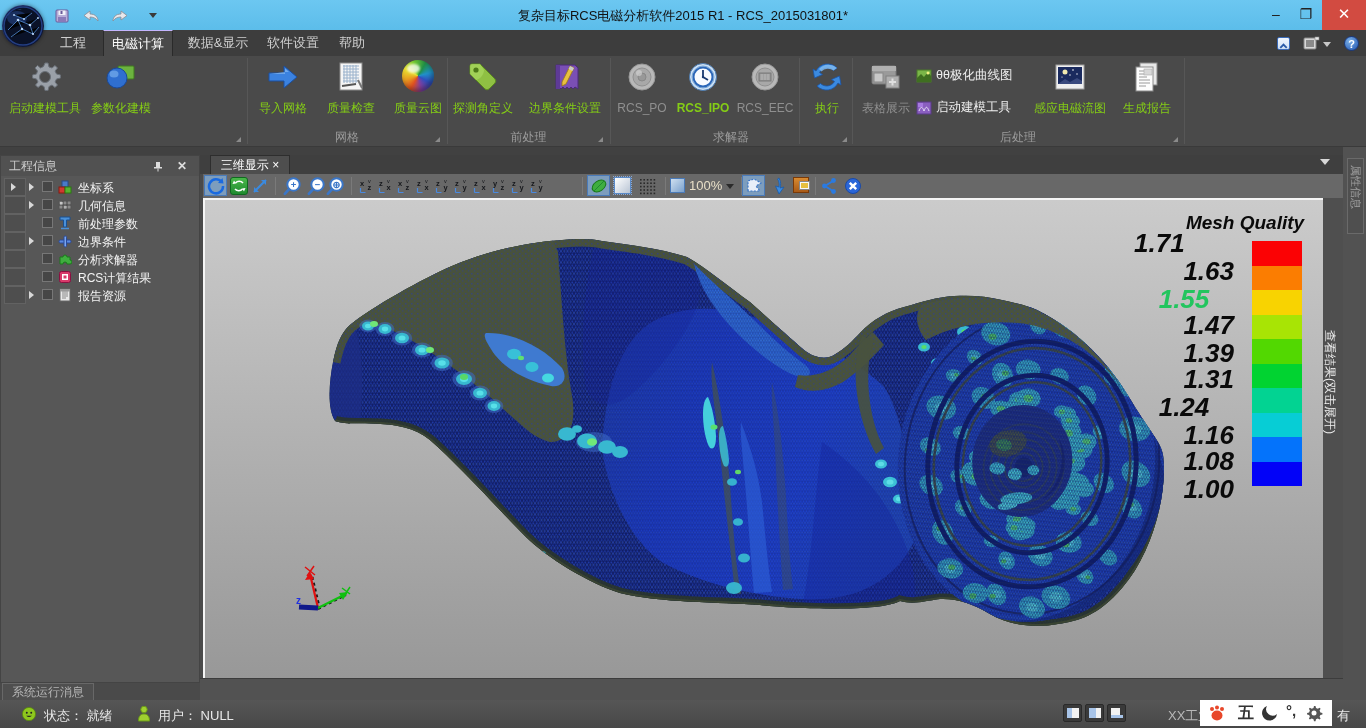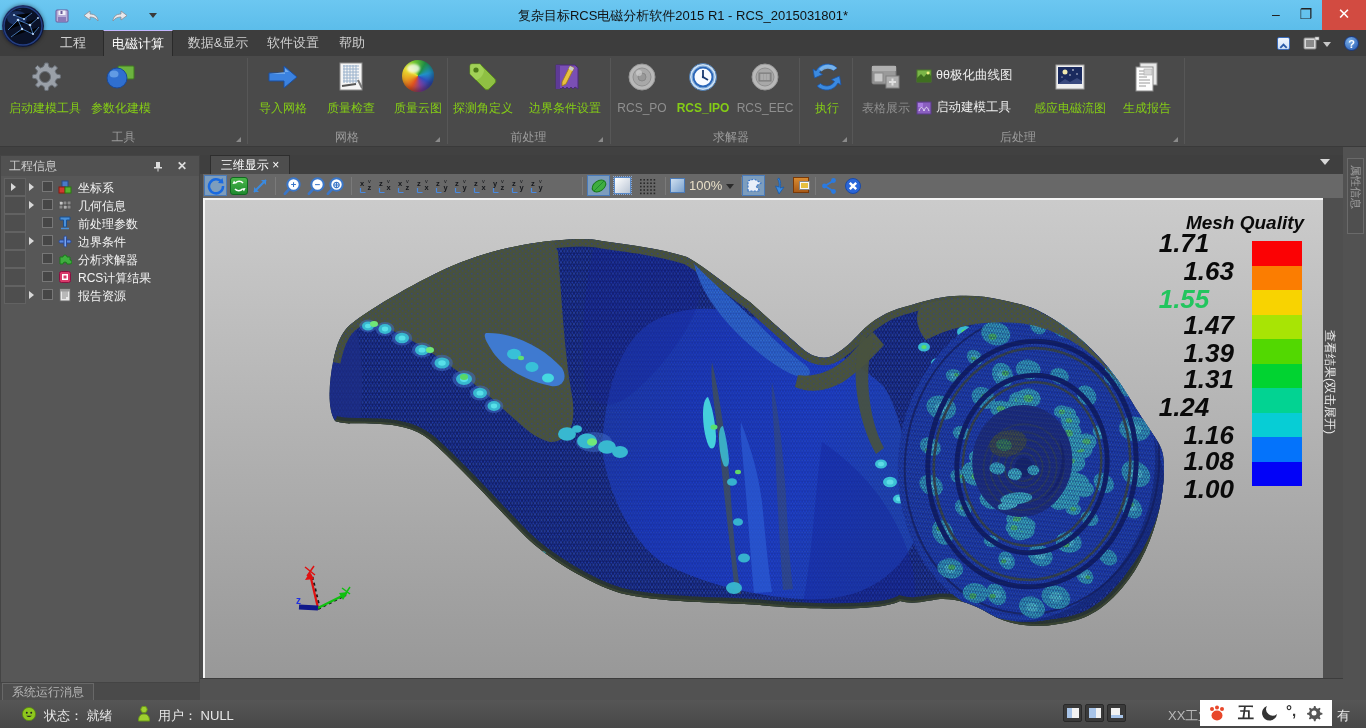--- a/index.html
+++ b/index.html
@@ -99,21 +99,20 @@
 <div style="position:absolute;left:1323px;top:12px;width:0;height:0;border-left:4px solid transparent;border-right:4px solid transparent;border-top:5px solid #c8c8c8"></div>
 <div style="position:absolute;left:1344px;top:6px;width:15px;height:15px;border-radius:50%;background:radial-gradient(circle at 35% 30%,#7ab0e8,#2255b0);border:1px solid #1a3a80;color:#fff;font-size:11px;font-weight:bold;text-align:center;line-height:15px">?</div>
 </div>
 <div id="ribbon">
  <div class="rsep" style="left:247px"></div>
  <div class="rsep" style="left:447px"></div>
  <div class="rsep" style="left:610px"></div>
  <div class="rsep" style="left:799px"></div>
  <div class="rsep" style="left:852px"></div>
  <div class="rsep" style="left:1184px"></div>
- <div class="glabel" style="left:0;width:247px">工具</div>
     <div class="gmark" style="left:236px"></div>
  <div class="glabel" style="left:247px;width:200px">网格</div>
     <div class="gmark" style="left:435px"></div>
  <div class="glabel" style="left:447px;width:163px">前处理</div>
     <div class="gmark" style="left:598px"></div>
  <div class="glabel" style="left:610px;width:242px">求解器</div>
     <div class="gmark" style="left:842px"></div>
  <div class="glabel" style="left:852px;width:332px">后处理</div>
     <div class="gmark" style="left:1173px"></div>
  <div class="ritem" style="left:8px">
@@ -869,21 +868,21 @@
   </div>
 <div id="vpbottom" style="position:absolute;left:200px;top:678px;width:1146px;height:22px;background:#525252;border-top:1px solid #3c3c3c"></div>
 
 <div style="position:absolute;left:1323px;top:198px;width:20px;height:480px;background:#4f4f4f"></div>
 <div style="position:absolute;left:1338px;top:330px;transform:rotate(90deg);transform-origin:0 0;white-space:nowrap;font-size:12px;color:#f0f0f0">查看结果(双击展开)</div>
 <div style="position:absolute;left:1320px;top:159px;width:0;height:0;border-left:5px solid transparent;border-right:5px solid transparent;border-top:6px solid #d8d8d8"></div>
 
 <div id="dockstrip"></div>
 <div id="proptab" style="text-align:center"><span style="writing-mode:vertical-rl;text-orientation:sideways;font-size:11px;color:#a0a0a0;margin-top:6px;display:inline-block">属性信息</span></div>
 <div style="position:absolute;left:1150px;top:212px;width:190px;text-align:center;font-size:19px;font-weight:bold;font-style:italic;color:#0a0a0a;font-family:'Liberation Sans',sans-serif">Mesh Quality</div>
-<div style="position:absolute;left:1134px;top:228px;width:100px;text-align:center;font-size:26px;font-weight:bold;font-style:italic;color:#0a0a0a">1.71</div>
+<div style="position:absolute;left:1134px;top:228px;width:100px;text-align:left;font-size:26px;font-weight:bold;font-style:italic;color:#0a0a0a">1.71</div>
 <div style="position:absolute;left:1134px;top:256px;width:100px;text-align:right;font-size:26px;font-weight:bold;font-style:italic;color:#0a0a0a">1.63</div>
 <div style="position:absolute;left:1134px;top:284px;width:100px;text-align:center;font-size:26px;font-weight:bold;font-style:italic;color:#22c55e">1.55</div>
 <div style="position:absolute;left:1134px;top:310px;width:100px;text-align:right;font-size:26px;font-weight:bold;font-style:italic;color:#0a0a0a">1.47</div>
 <div style="position:absolute;left:1134px;top:338px;width:100px;text-align:right;font-size:26px;font-weight:bold;font-style:italic;color:#0a0a0a">1.39</div>
 <div style="position:absolute;left:1134px;top:364px;width:100px;text-align:right;font-size:26px;font-weight:bold;font-style:italic;color:#0a0a0a">1.31</div>
 <div style="position:absolute;left:1134px;top:392px;width:100px;text-align:center;font-size:26px;font-weight:bold;font-style:italic;color:#0a0a0a">1.24</div>
 <div style="position:absolute;left:1134px;top:420px;width:100px;text-align:right;font-size:26px;font-weight:bold;font-style:italic;color:#0a0a0a">1.16</div>
 <div style="position:absolute;left:1134px;top:446px;width:100px;text-align:right;font-size:26px;font-weight:bold;font-style:italic;color:#0a0a0a">1.08</div>
 <div style="position:absolute;left:1134px;top:474px;width:100px;text-align:right;font-size:26px;font-weight:bold;font-style:italic;color:#0a0a0a">1.00</div>
 <div style="position:absolute;left:1252px;top:241.0px;width:50px;height:24.6px;background:#fb0204"></div>

